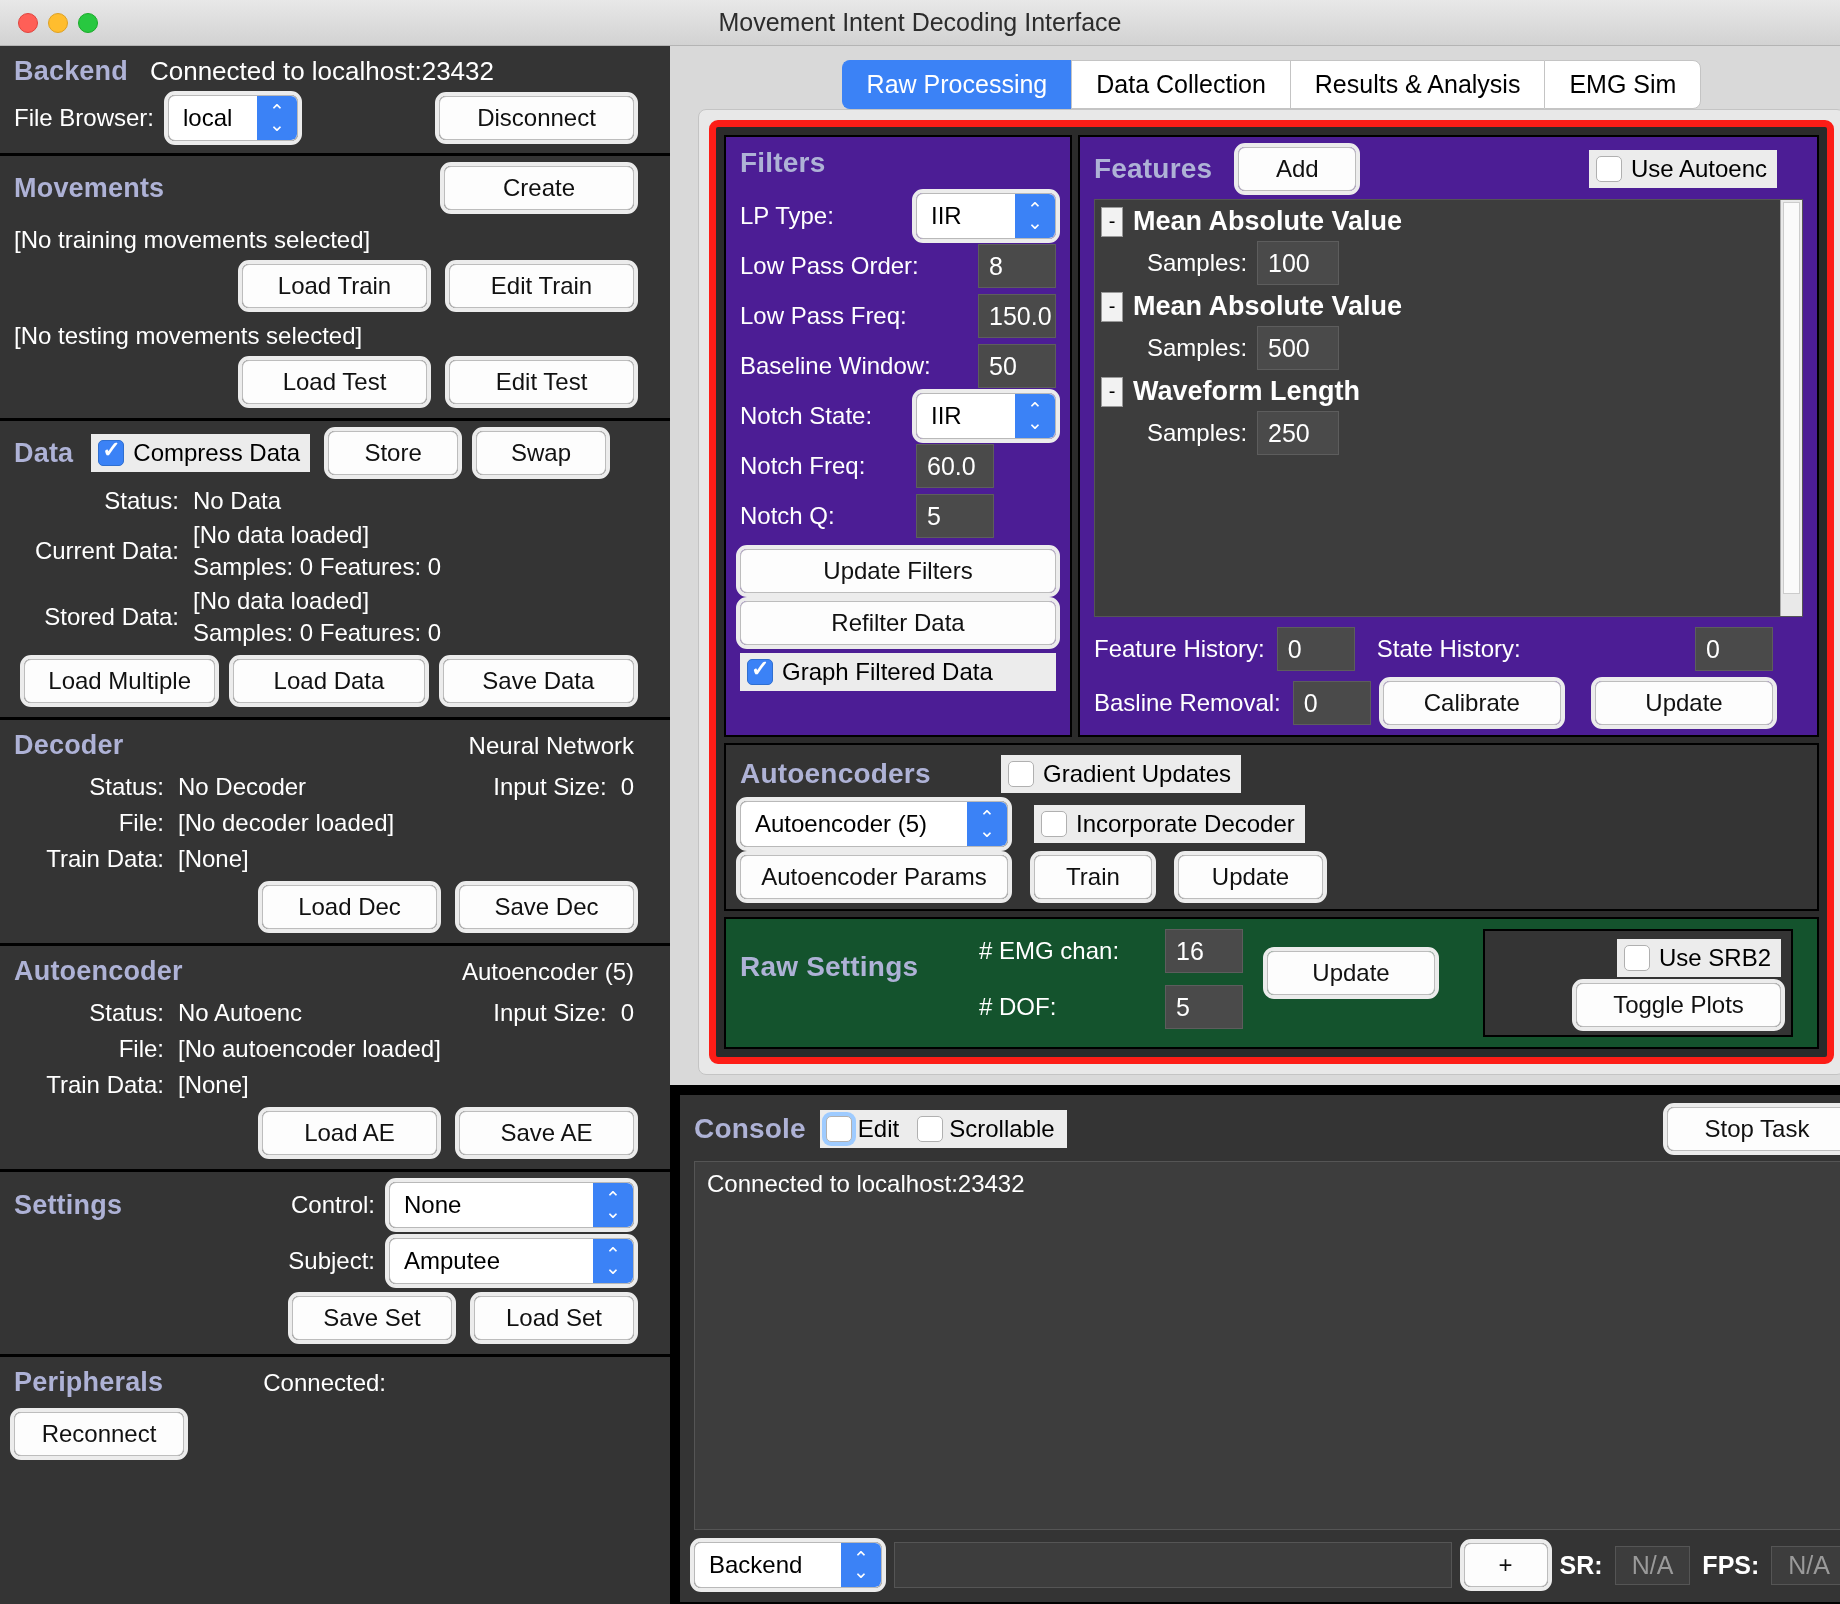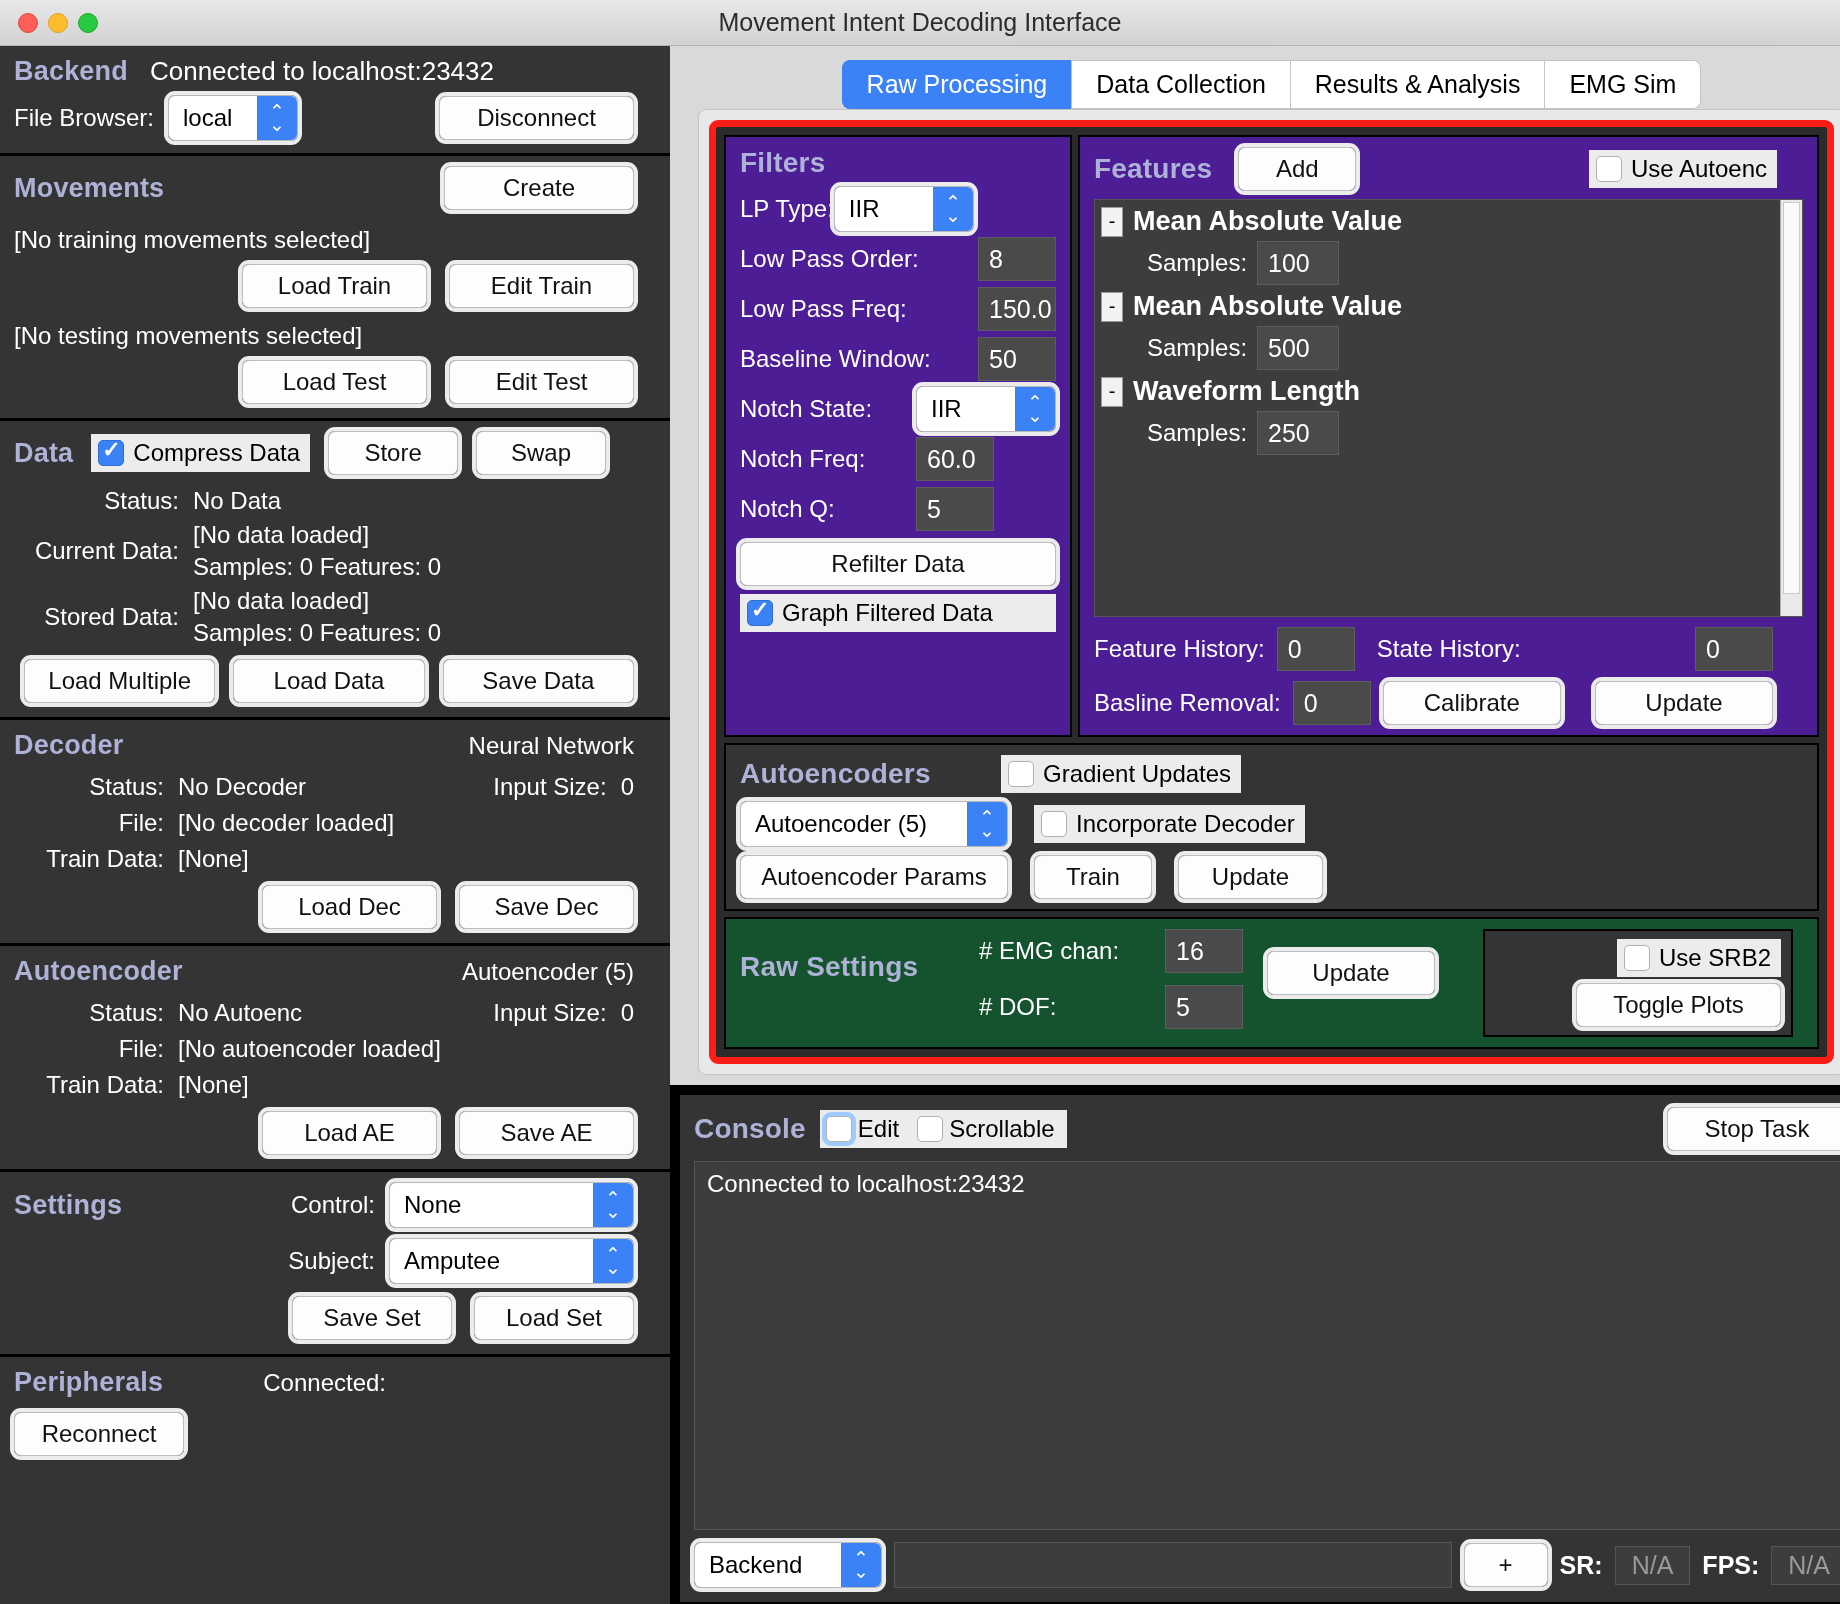--- a/index.html
+++ b/index.html
@@ -389,21 +389,21 @@
 
       <div class="tabpanel-shell">
         <div class="redframe">
           <div class="innerdark">
 
             <div class="twocol">
 
               <div class="pane filters-pane">
                 <div class="grp-title" style="font-size:28px;">Filters</div>
 
-                <div class="frow" style="margin-top:5px;">
+                <div class="frow" style="justify-content:space-between; margin-top:12px;">
                   <div class="flabel">LP Type:</div>
                   <div class="select" style="width:140px;">
                     <div class="sval">IIR</div>
                     <div class="stepper">
                         <span>⌃</span>
                         <span>⌄</span>
                       </div>
                   </div>
                 </div>
 
@@ -436,20 +436,23 @@
                 <div class="frow" style="justify-content:space-between;">
                   <div class="flabel">Notch Freq:</div>
                   <div class="tfield" style="width:78px; margin-right:62px;">60.0</div>
                 </div>
 
                 <div class="frow" style="justify-content:space-between;">
                   <div class="flabel">Notch Q:</div>
                   <div class="tfield" style="width:78px; margin-right:62px;">5</div>
                 </div>
 
+                <div style="margin-top:8px;">
+                  <button class="btn" style="width:100%;">Update Filters</button>
+                </div>
                 <div style="margin-top:8px;">
                   <button class="btn" style="width:100%;">Refilter Data</button>
                 </div>
                 <div class="cbwrap" style="margin-top:8px; width:100%;">
                   <div class="cb checked"></div>
                   <div class="cblabel">Graph Filtered Data</div>
                 </div>
               </div>
 
               <div class="pane features-pane">

